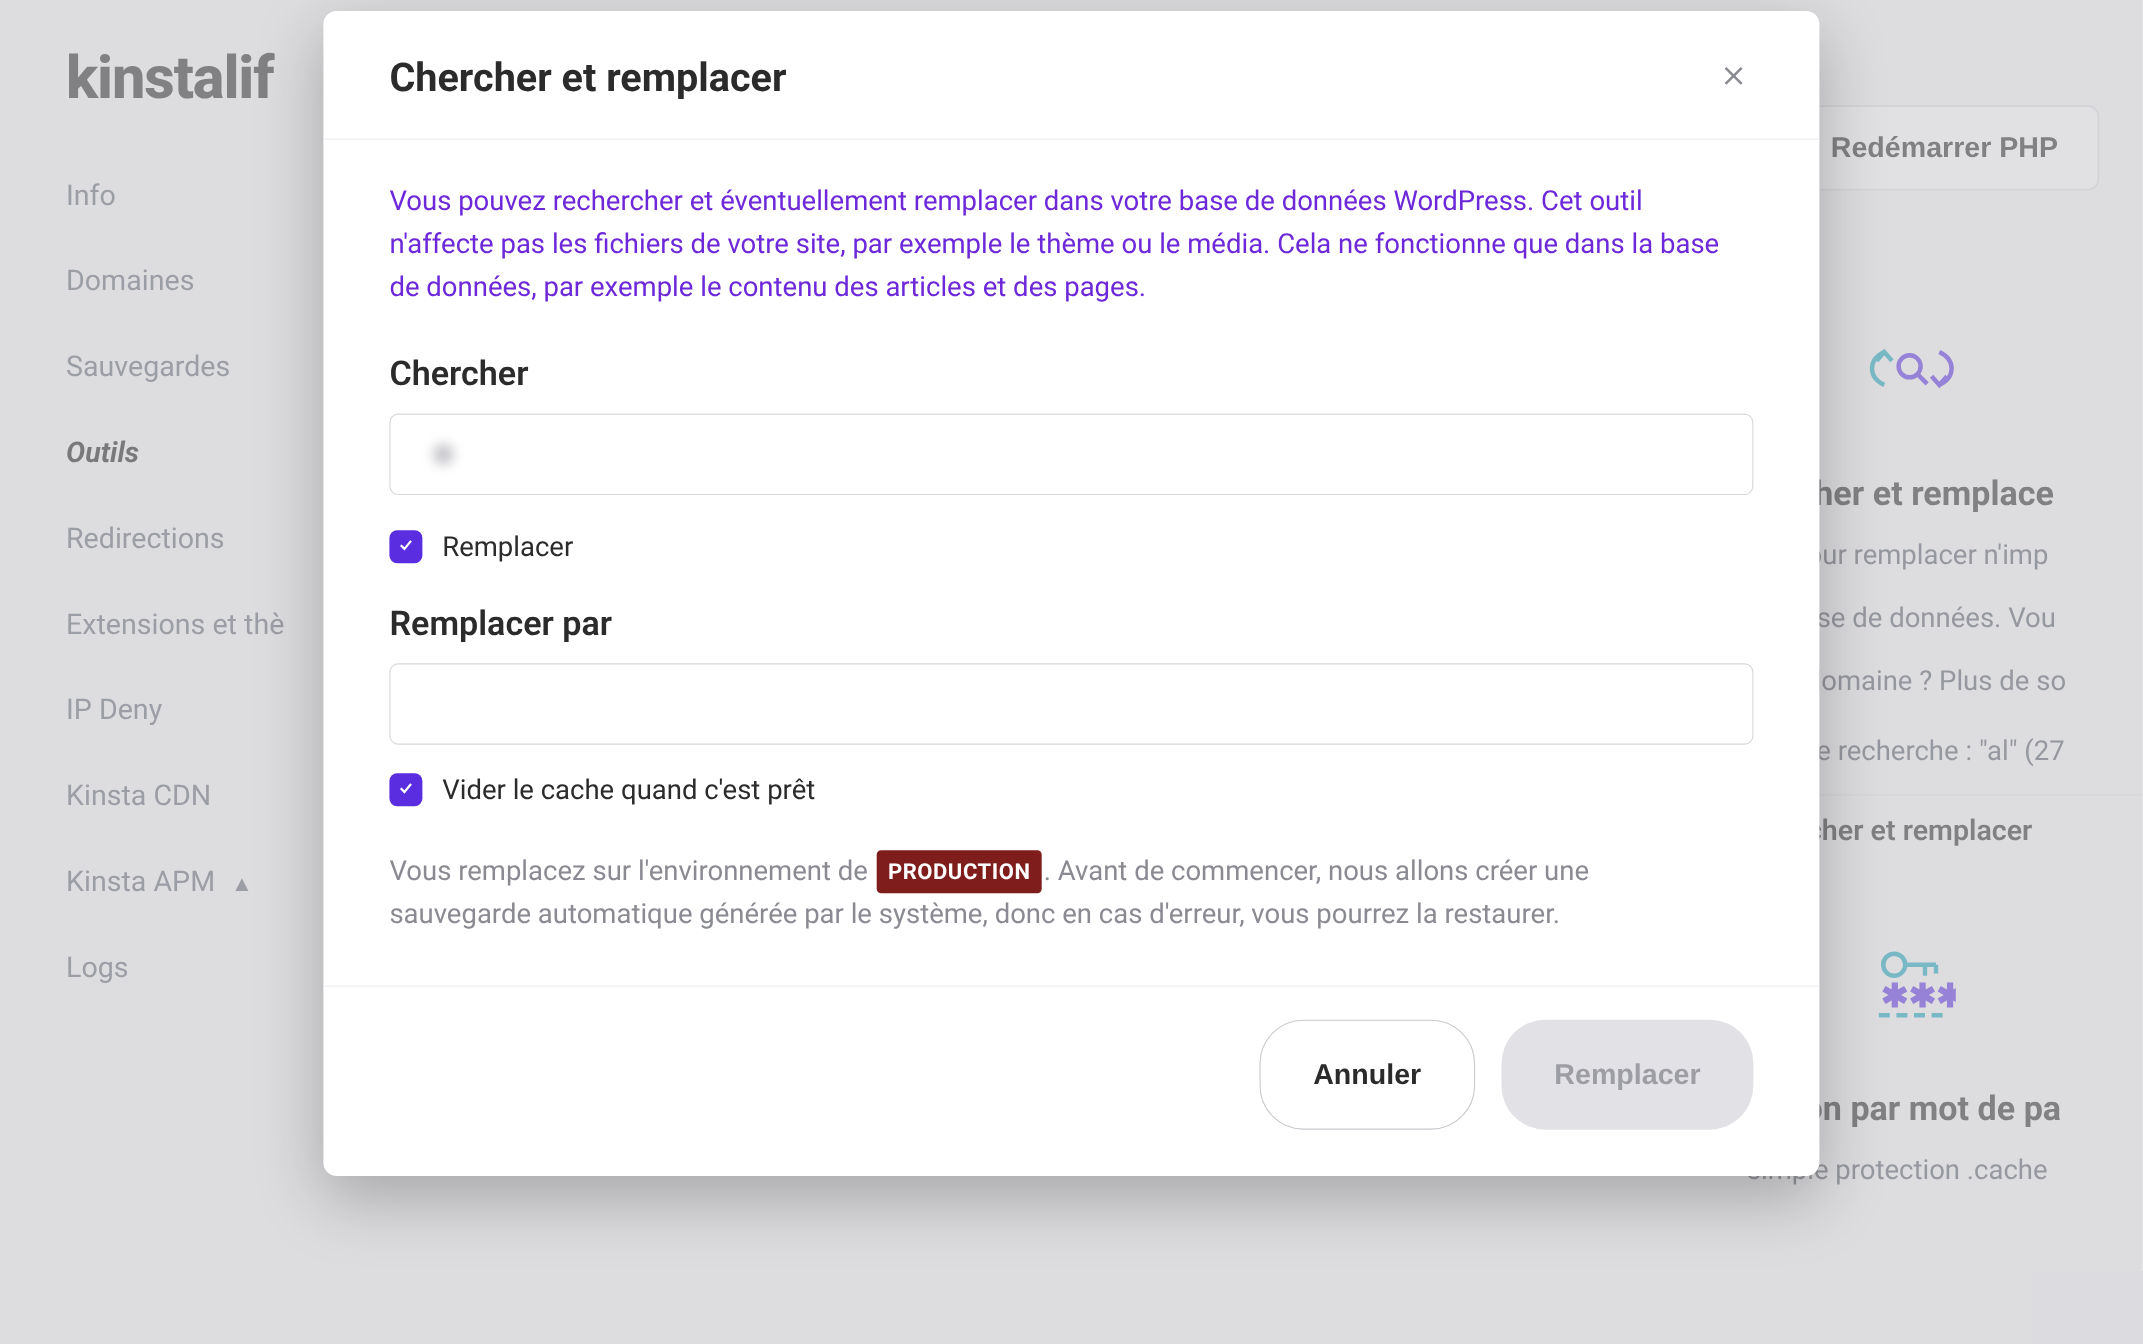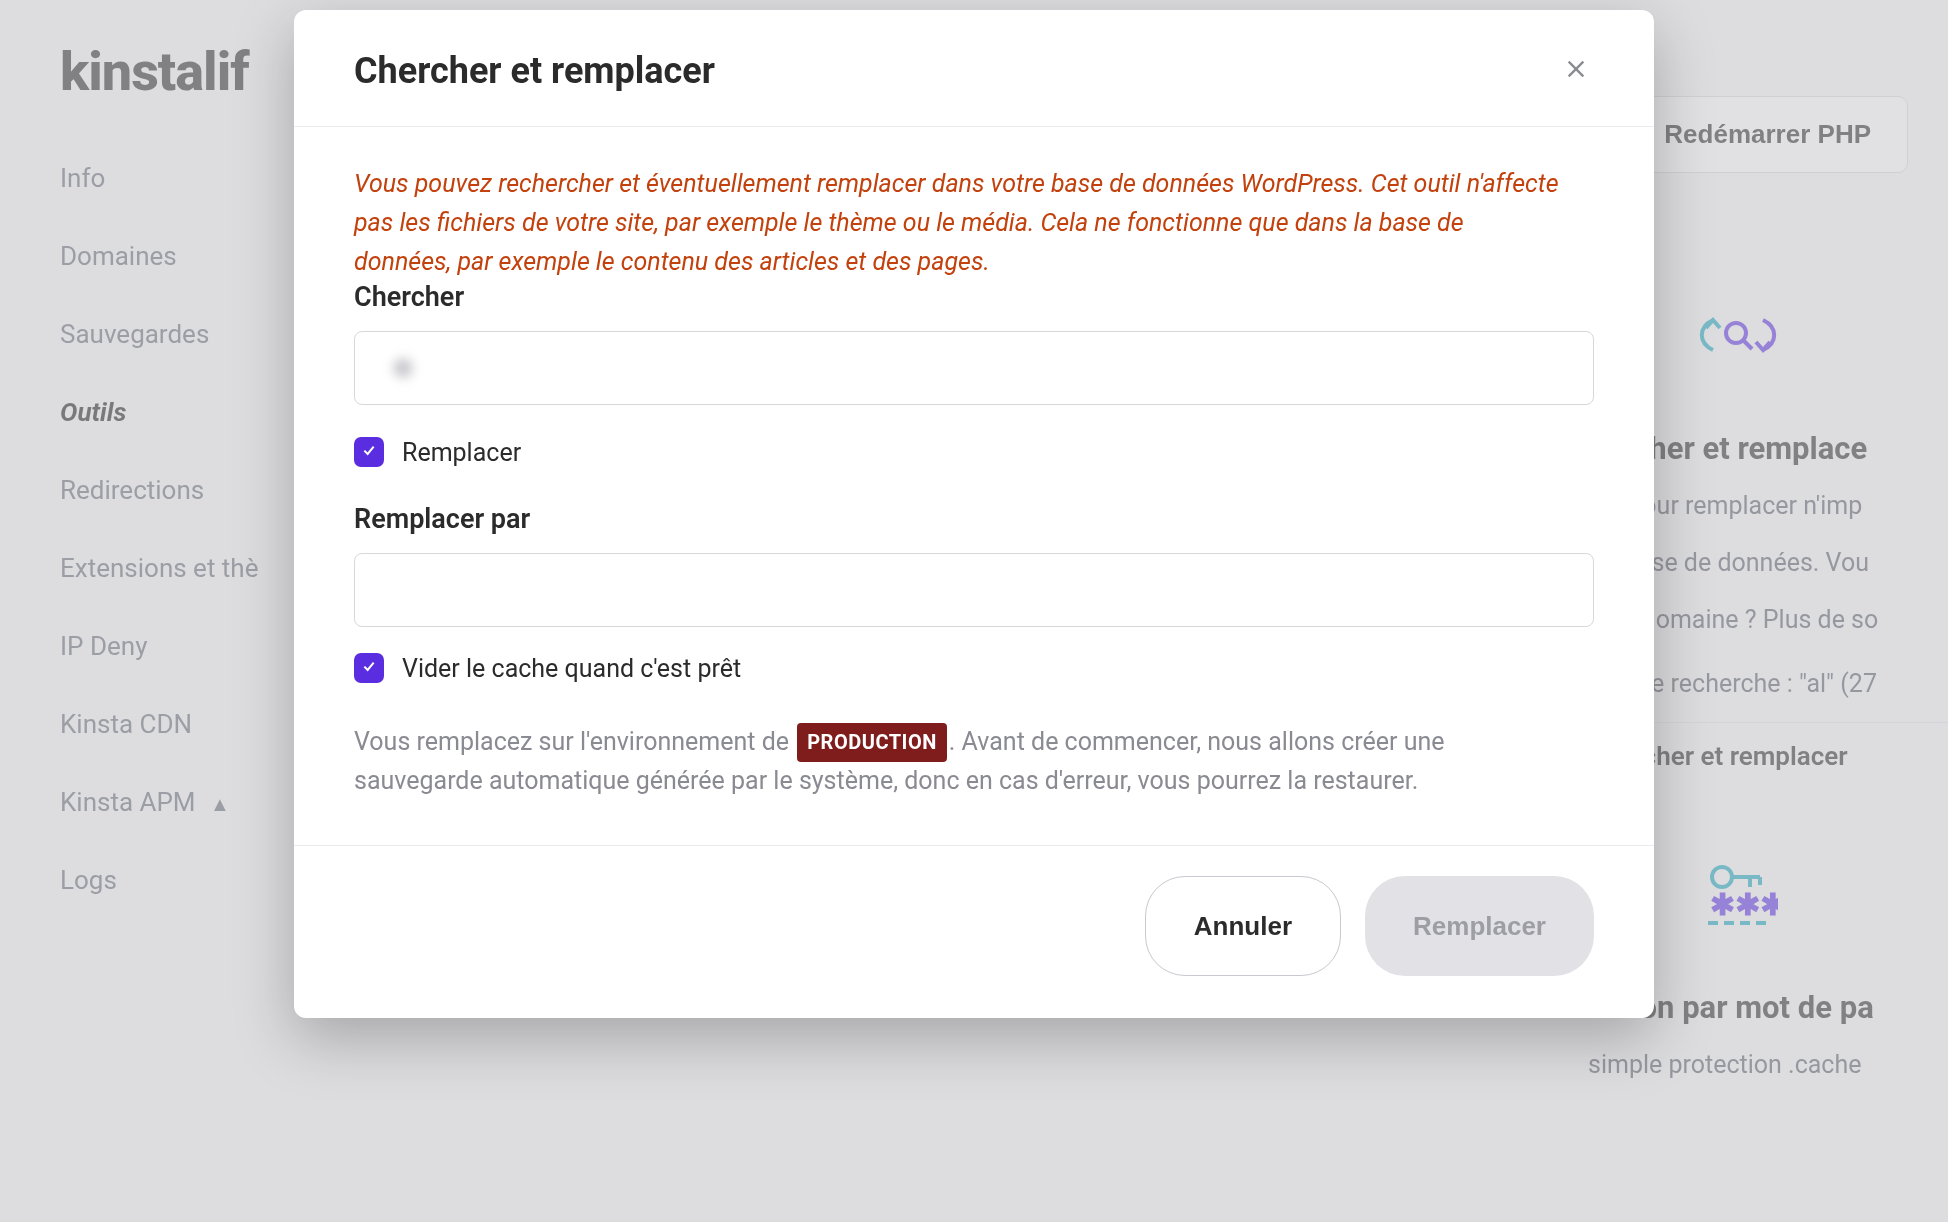--- a/index.html
+++ b/index.html
@@ -151,26 +151,26 @@
       display: flex; align-items:center; justify-content:center;
     }
     .close-btn svg { width: 22px; height: 22px; }
 
     .modal-body {
       padding: 38px 60px 44px 60px;
     }
     .desc {
       font-size: 25px;
       line-height: 1.55;
-      color: #c2410c;
+      color: #6d28d9;
+      margin-bottom: 40px;
       max-width: 1210px;
-      font-style: italic;
     }
     .form-label {
-      font-size: 27px;
+      font-size: 31px;
       font-weight: 600;
       color: #2b2b2b;
       margin-bottom: 18px;
       display: block;
     }
     .text-input {
       width: 100%;
       height: 74px;
       border: 1px solid #d7d7dc;
       border-radius: 8px;

